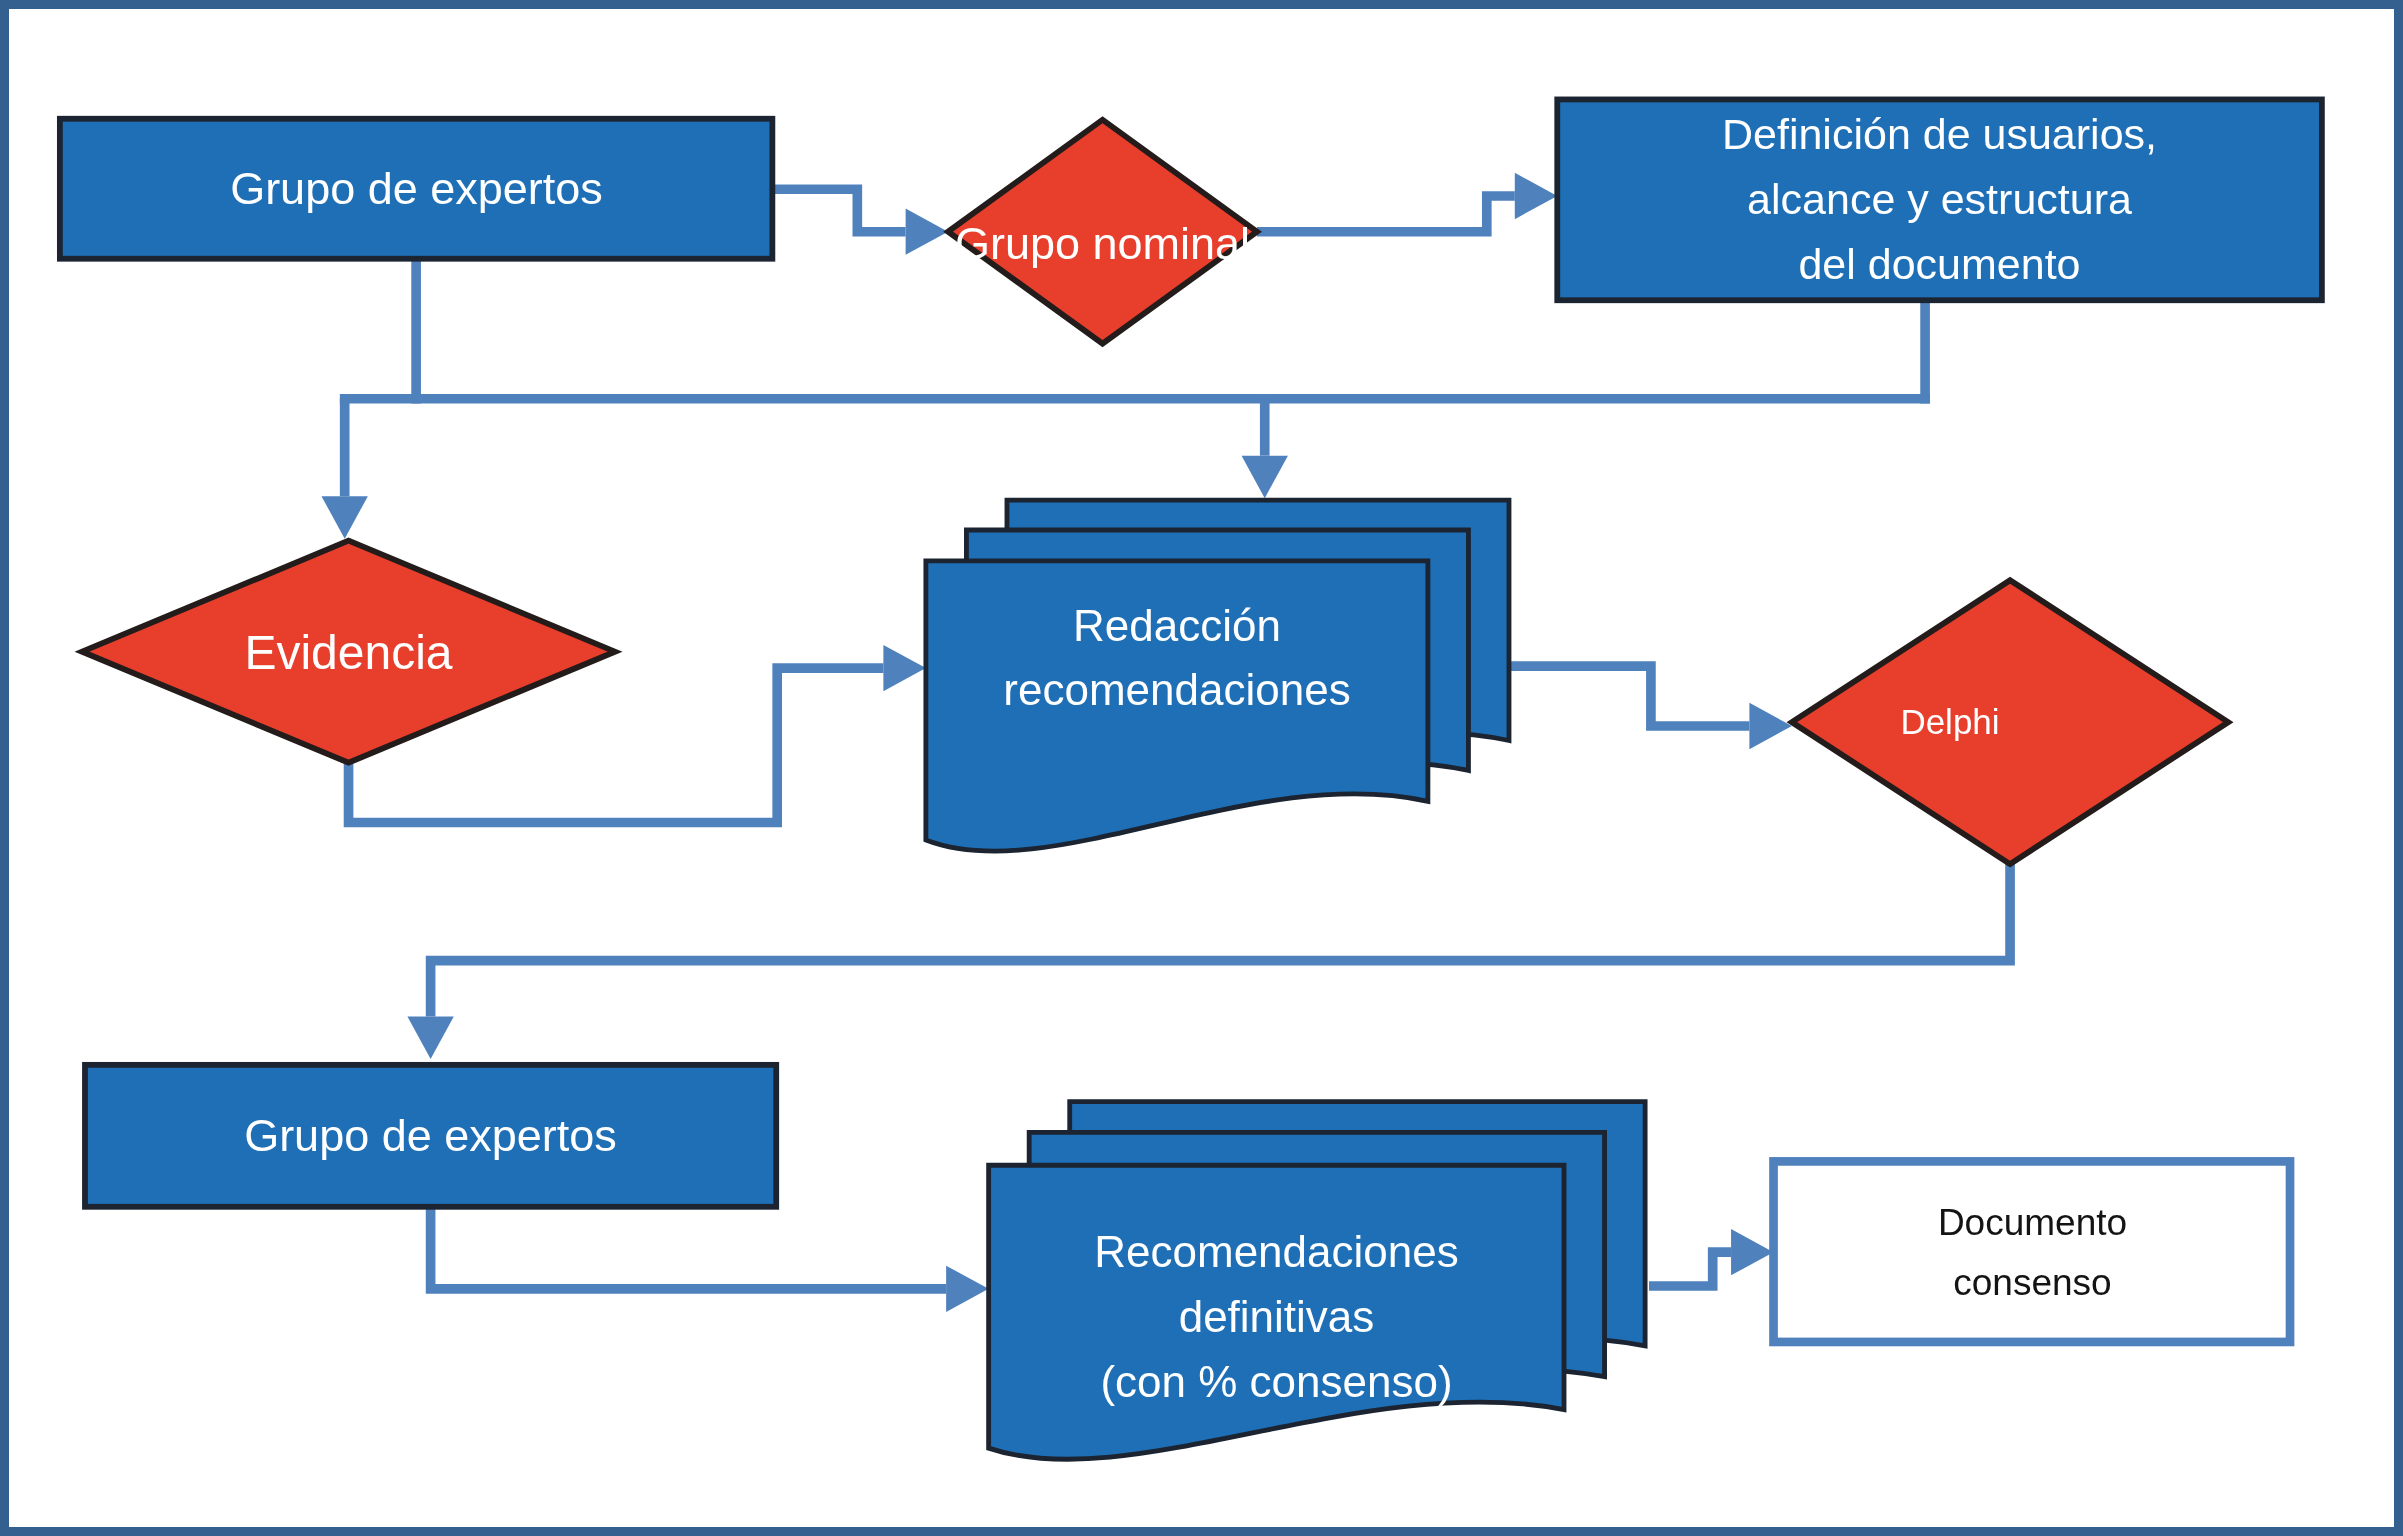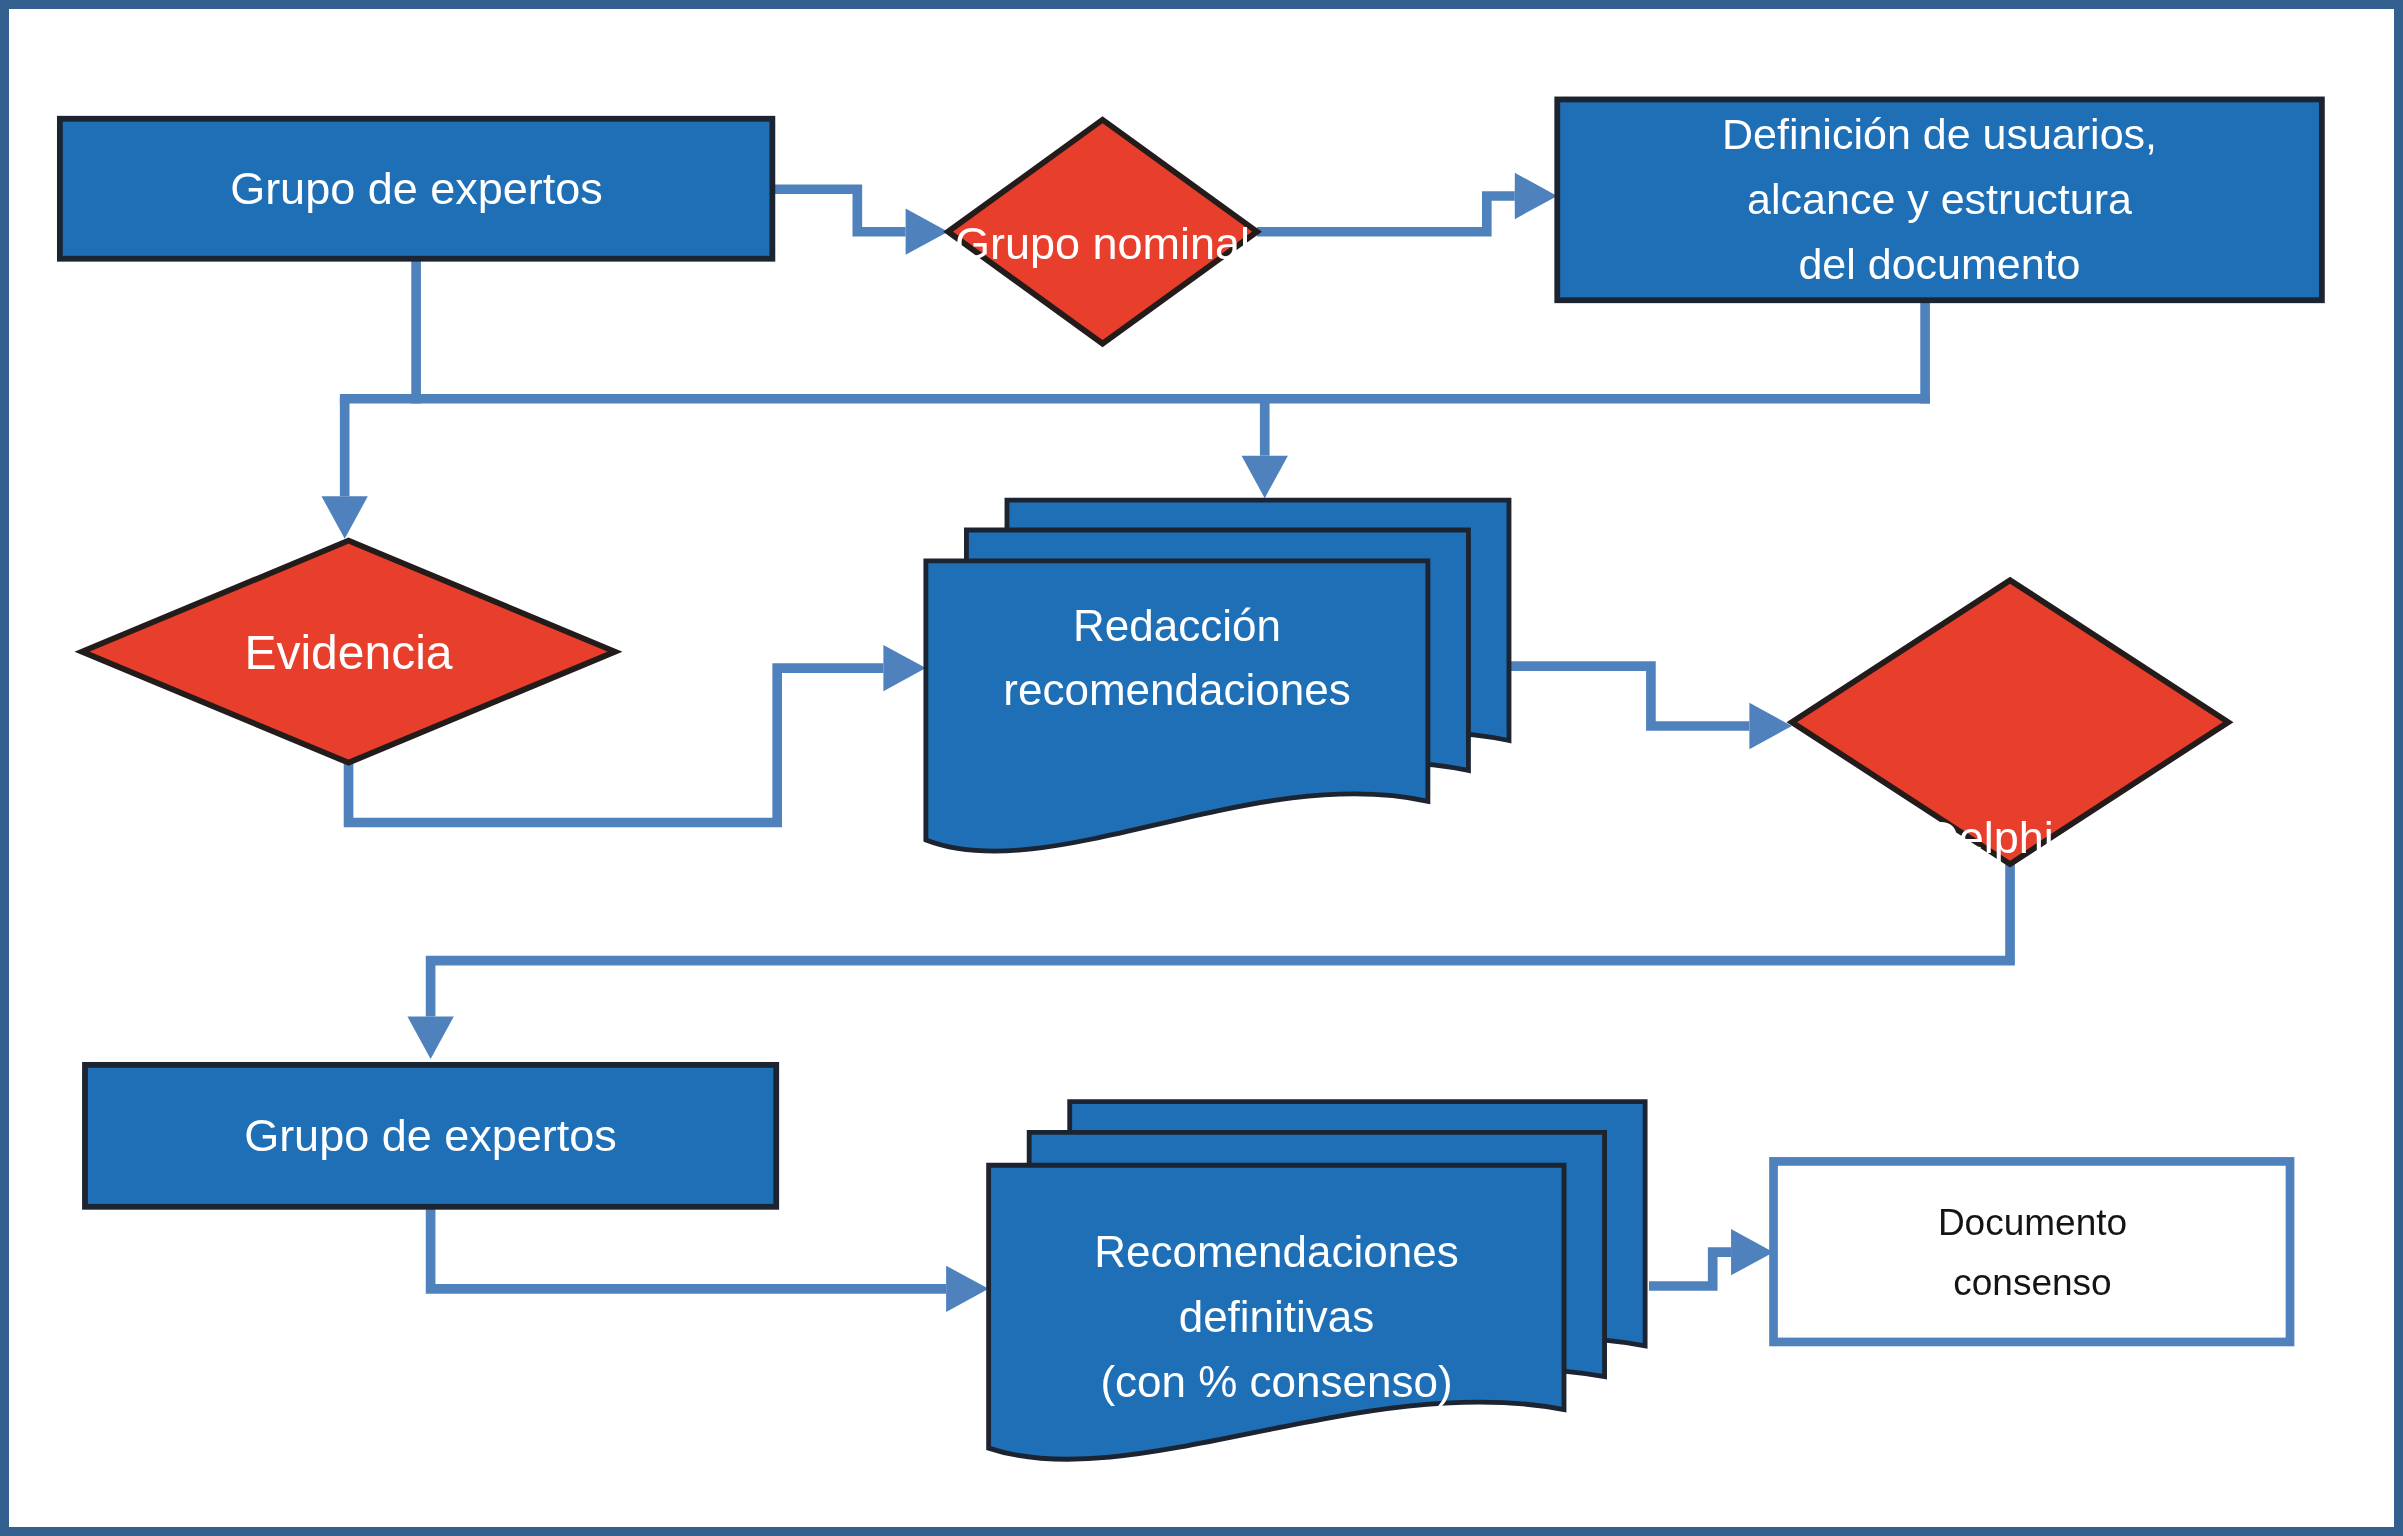--- a/index.html
+++ b/index.html
@@ -25,21 +25,21 @@
   .lbl{
     position:absolute;display:flex;flex-direction:column;
     align-items:center;justify-content:center;text-align:center;
     color:#FFFFFF;pointer-events:none;
   }
   .lbl-rect1{left:60px;top:119px;width:713px;height:140px;font-size:45px;}
   .lbl-diamond1{left:948px;top:132px;width:309px;height:224px;font-size:45px;}
   .lbl-rect2{left:1557px;top:99px;width:765px;height:201px;font-size:43px;line-height:65px;}
   .lbl-diamond2{left:82px;top:541px;width:533px;height:222px;font-size:48px;}
   .lbl-doc1{left:926px;top:561px;width:502px;height:193px;font-size:44px;line-height:64px;}
-  .lbl-diamond3{left:1772px;top:580px;width:436px;height:284px;font-size:45px;justify-content:flex-end;}
+  .lbl-diamond3{left:1732px;top:580px;width:436px;height:284px;font-size:35px;}
   .lbl-rect3{left:85px;top:1065px;width:691px;height:142px;font-size:45px;}
   .lbl-doc2{left:989px;top:1165px;width:575px;height:303px;font-size:44px;line-height:65px;}
   .lbl-rect4{left:1774px;top:1162px;width:517px;height:181px;font-size:37px;line-height:60px;color:#141414;}
 </style>
 </head>
 <body>
 
 <div class="canvas">
 
   <svg class="layer" width="2403" height="1536" viewBox="0 0 2489 1591">

